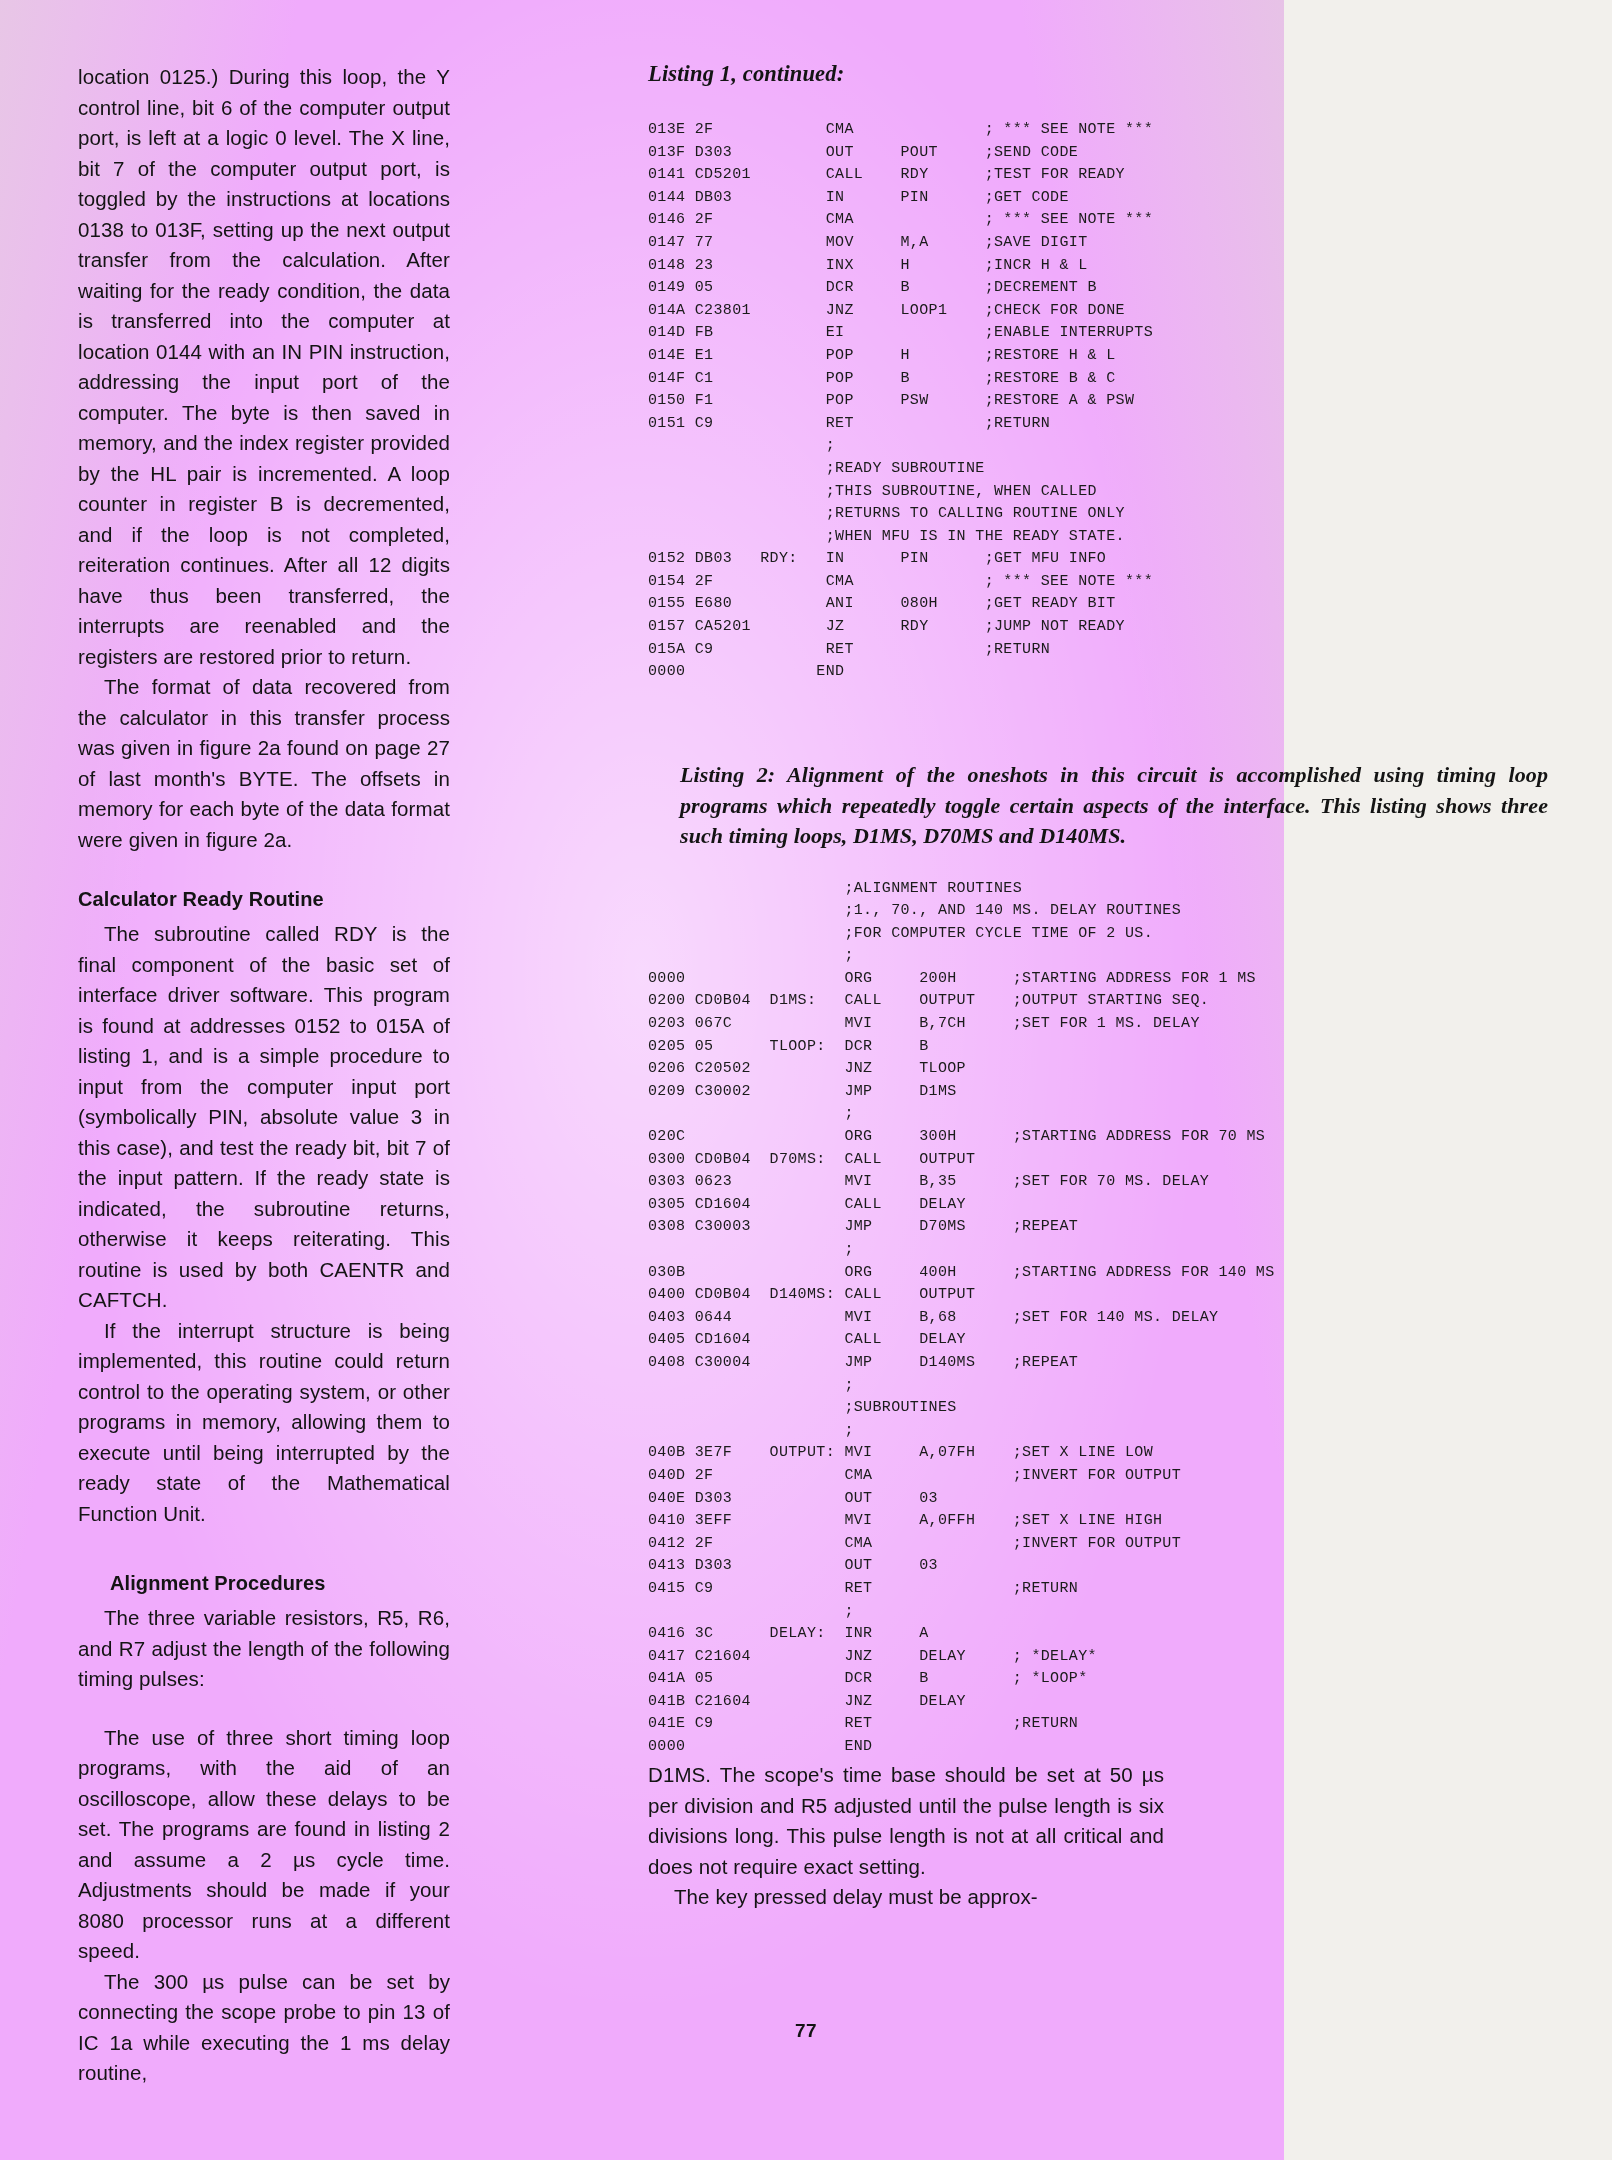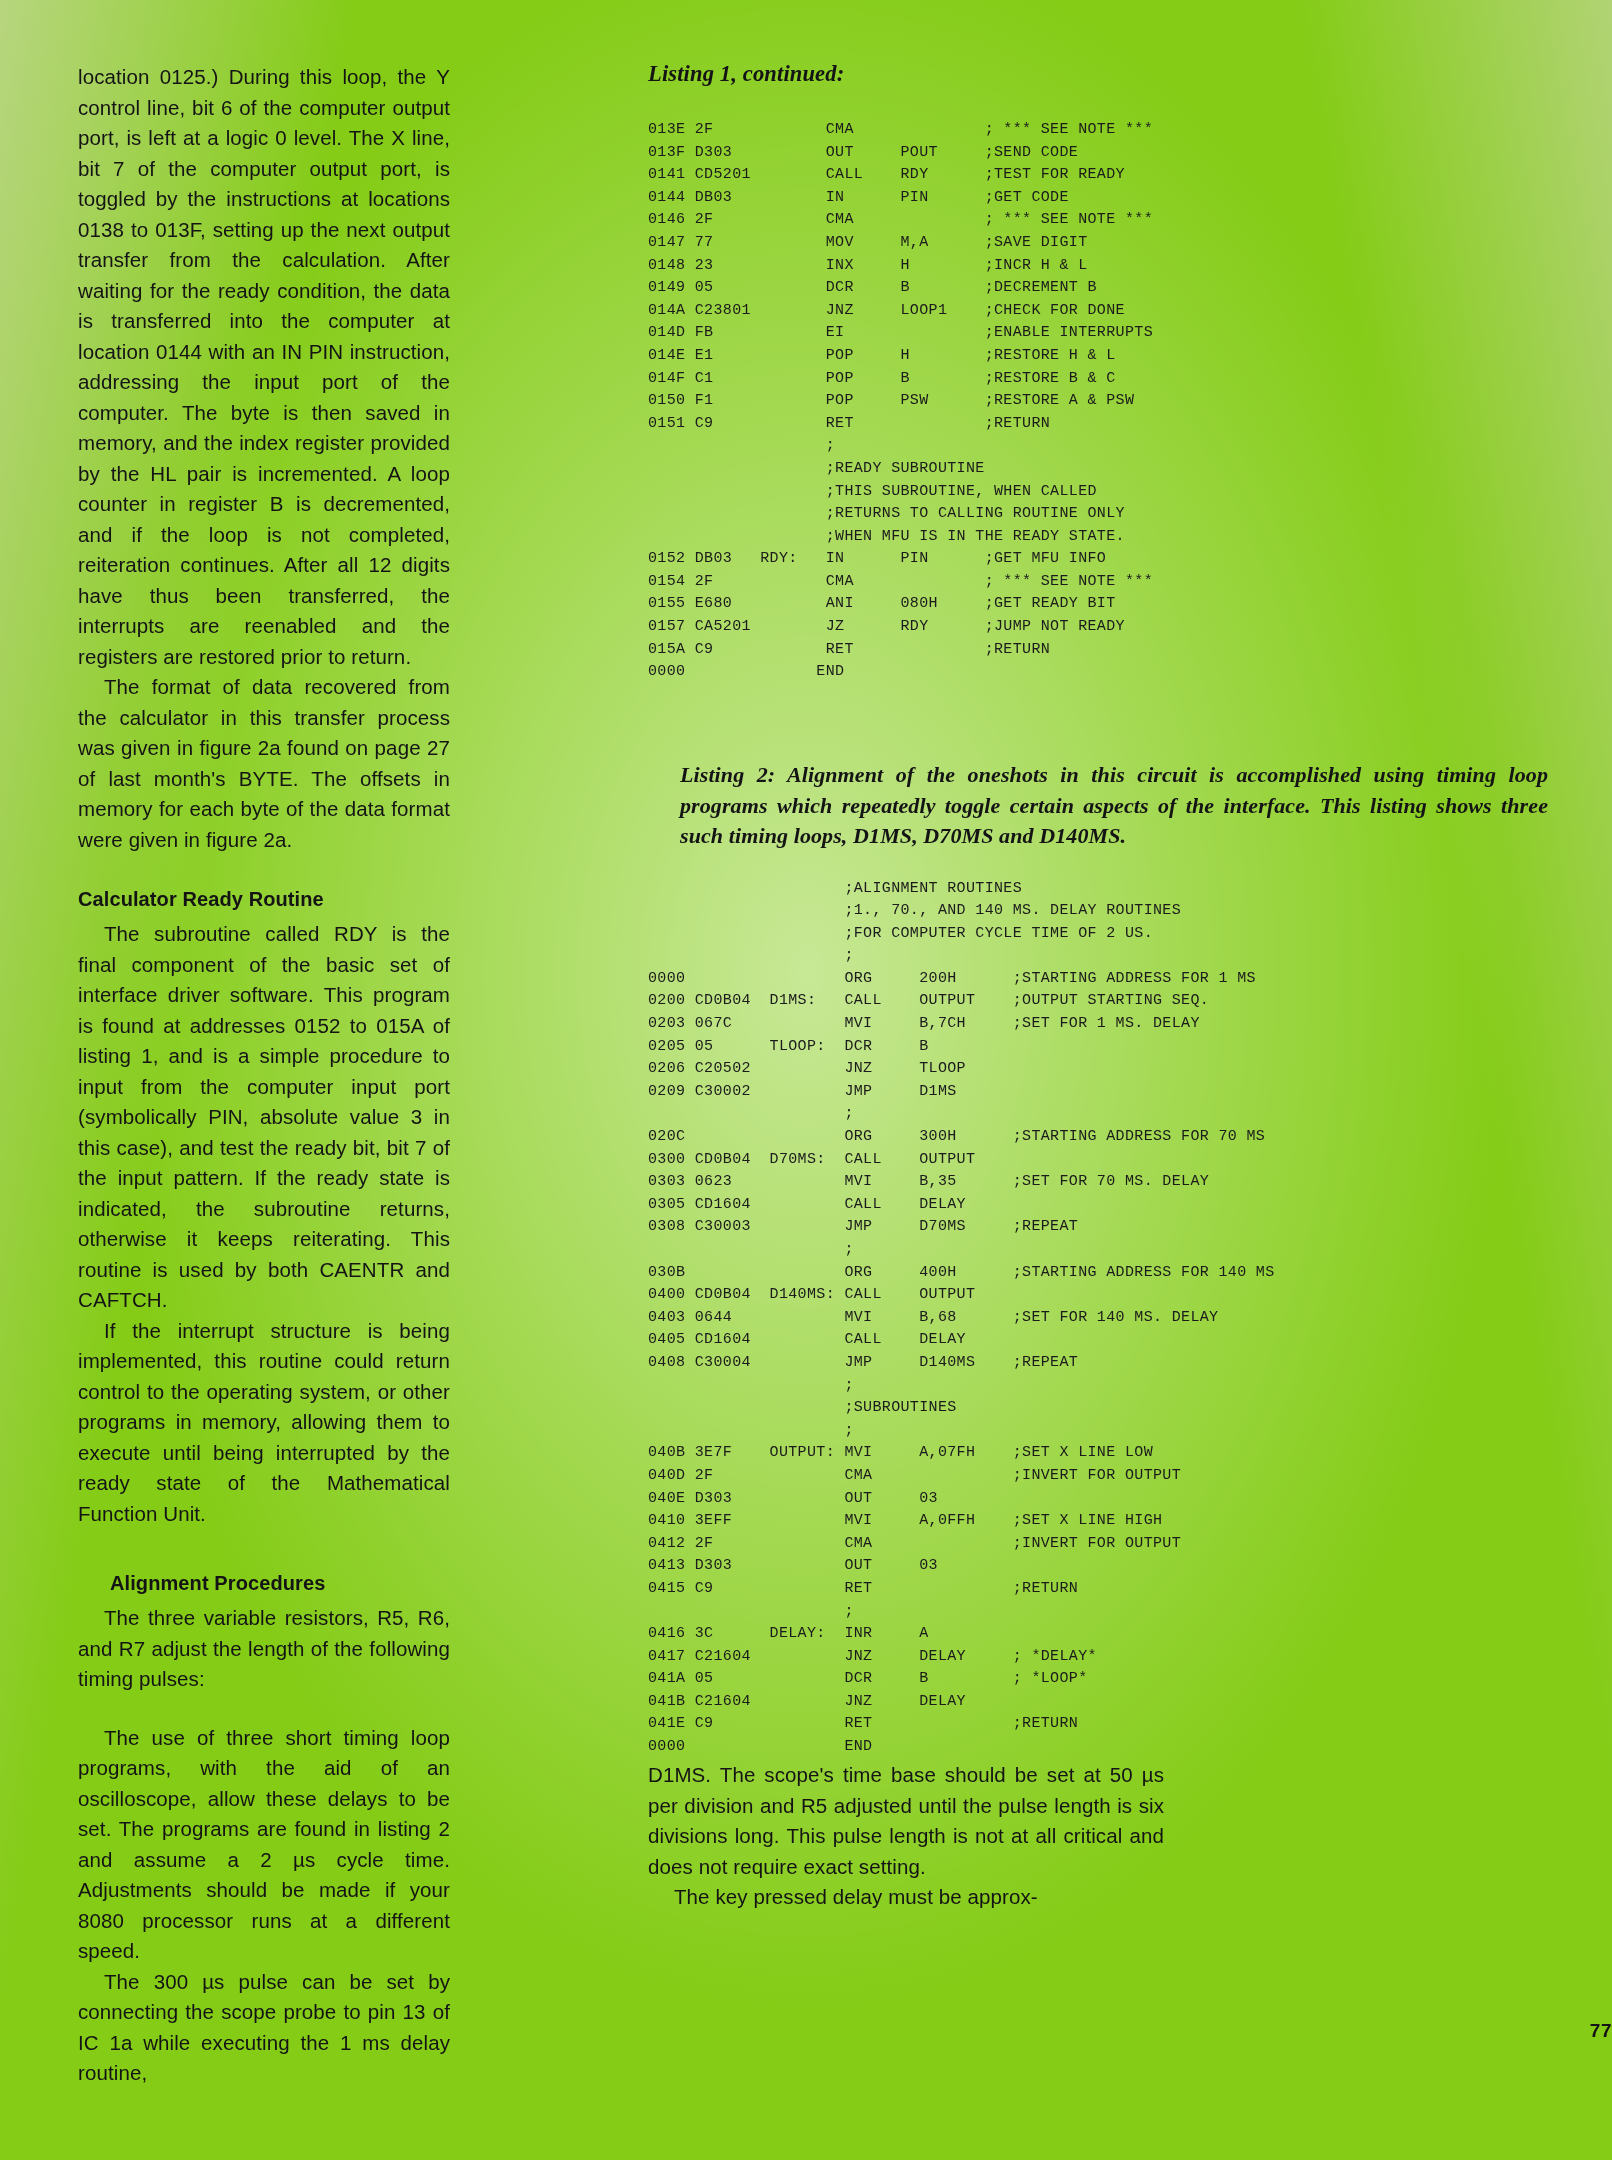--- a/index.html
+++ b/index.html
@@ -6,22 +6,22 @@
   body {
     width:1612px; height:2160px;
     background:#f2f0ec;
     font-family:"Liberation Sans", sans-serif;
     color:#141414;
     position:relative;
     overflow:hidden;
   }
   .page {
     position:absolute;
-    left:0; top:0; width:1612px; height:2160px;
-    background:#84cc16;
+    left:0; top:0; width:1284px; height:2160px;
+    background:#f0abfc;
   }
   
   .page:before {
     content:"";
     position:absolute; inset:0;
     background:
       radial-gradient(ellipse at 50% 45%, rgba(255,255,255,0.55) 0%, rgba(240,237,231,0.0) 62%),
       linear-gradient(100deg, rgba(225,221,212,0.55) 0%, rgba(248,246,242,0) 18%),
       linear-gradient(260deg, rgba(222,218,209,0.5) 0%, rgba(248,246,242,0) 16%);
     pointer-events:none;
@@ -88,21 +88,21 @@
     line-height:22.6px;
     white-space:pre;
     letter-spacing:0.35px;
     color:#1b1b1b;
   }
 
   .pageno {
     position:absolute;
     left:0; top:2020px;
     width:1612px;
-    text-align:right;
+    text-align:center;
     font-size:19px;
     font-weight:bold;
     letter-spacing:0.5px;
   }
 
   
   .listing1 { position:absolute; left:648px; top:58px; width:900px; }
   .listing1cap { margin-bottom:30px; }
   .listing2wrap { position:absolute; left:648px; top:760px; width:900px; }
   .listing2code { margin-top:26px; }

